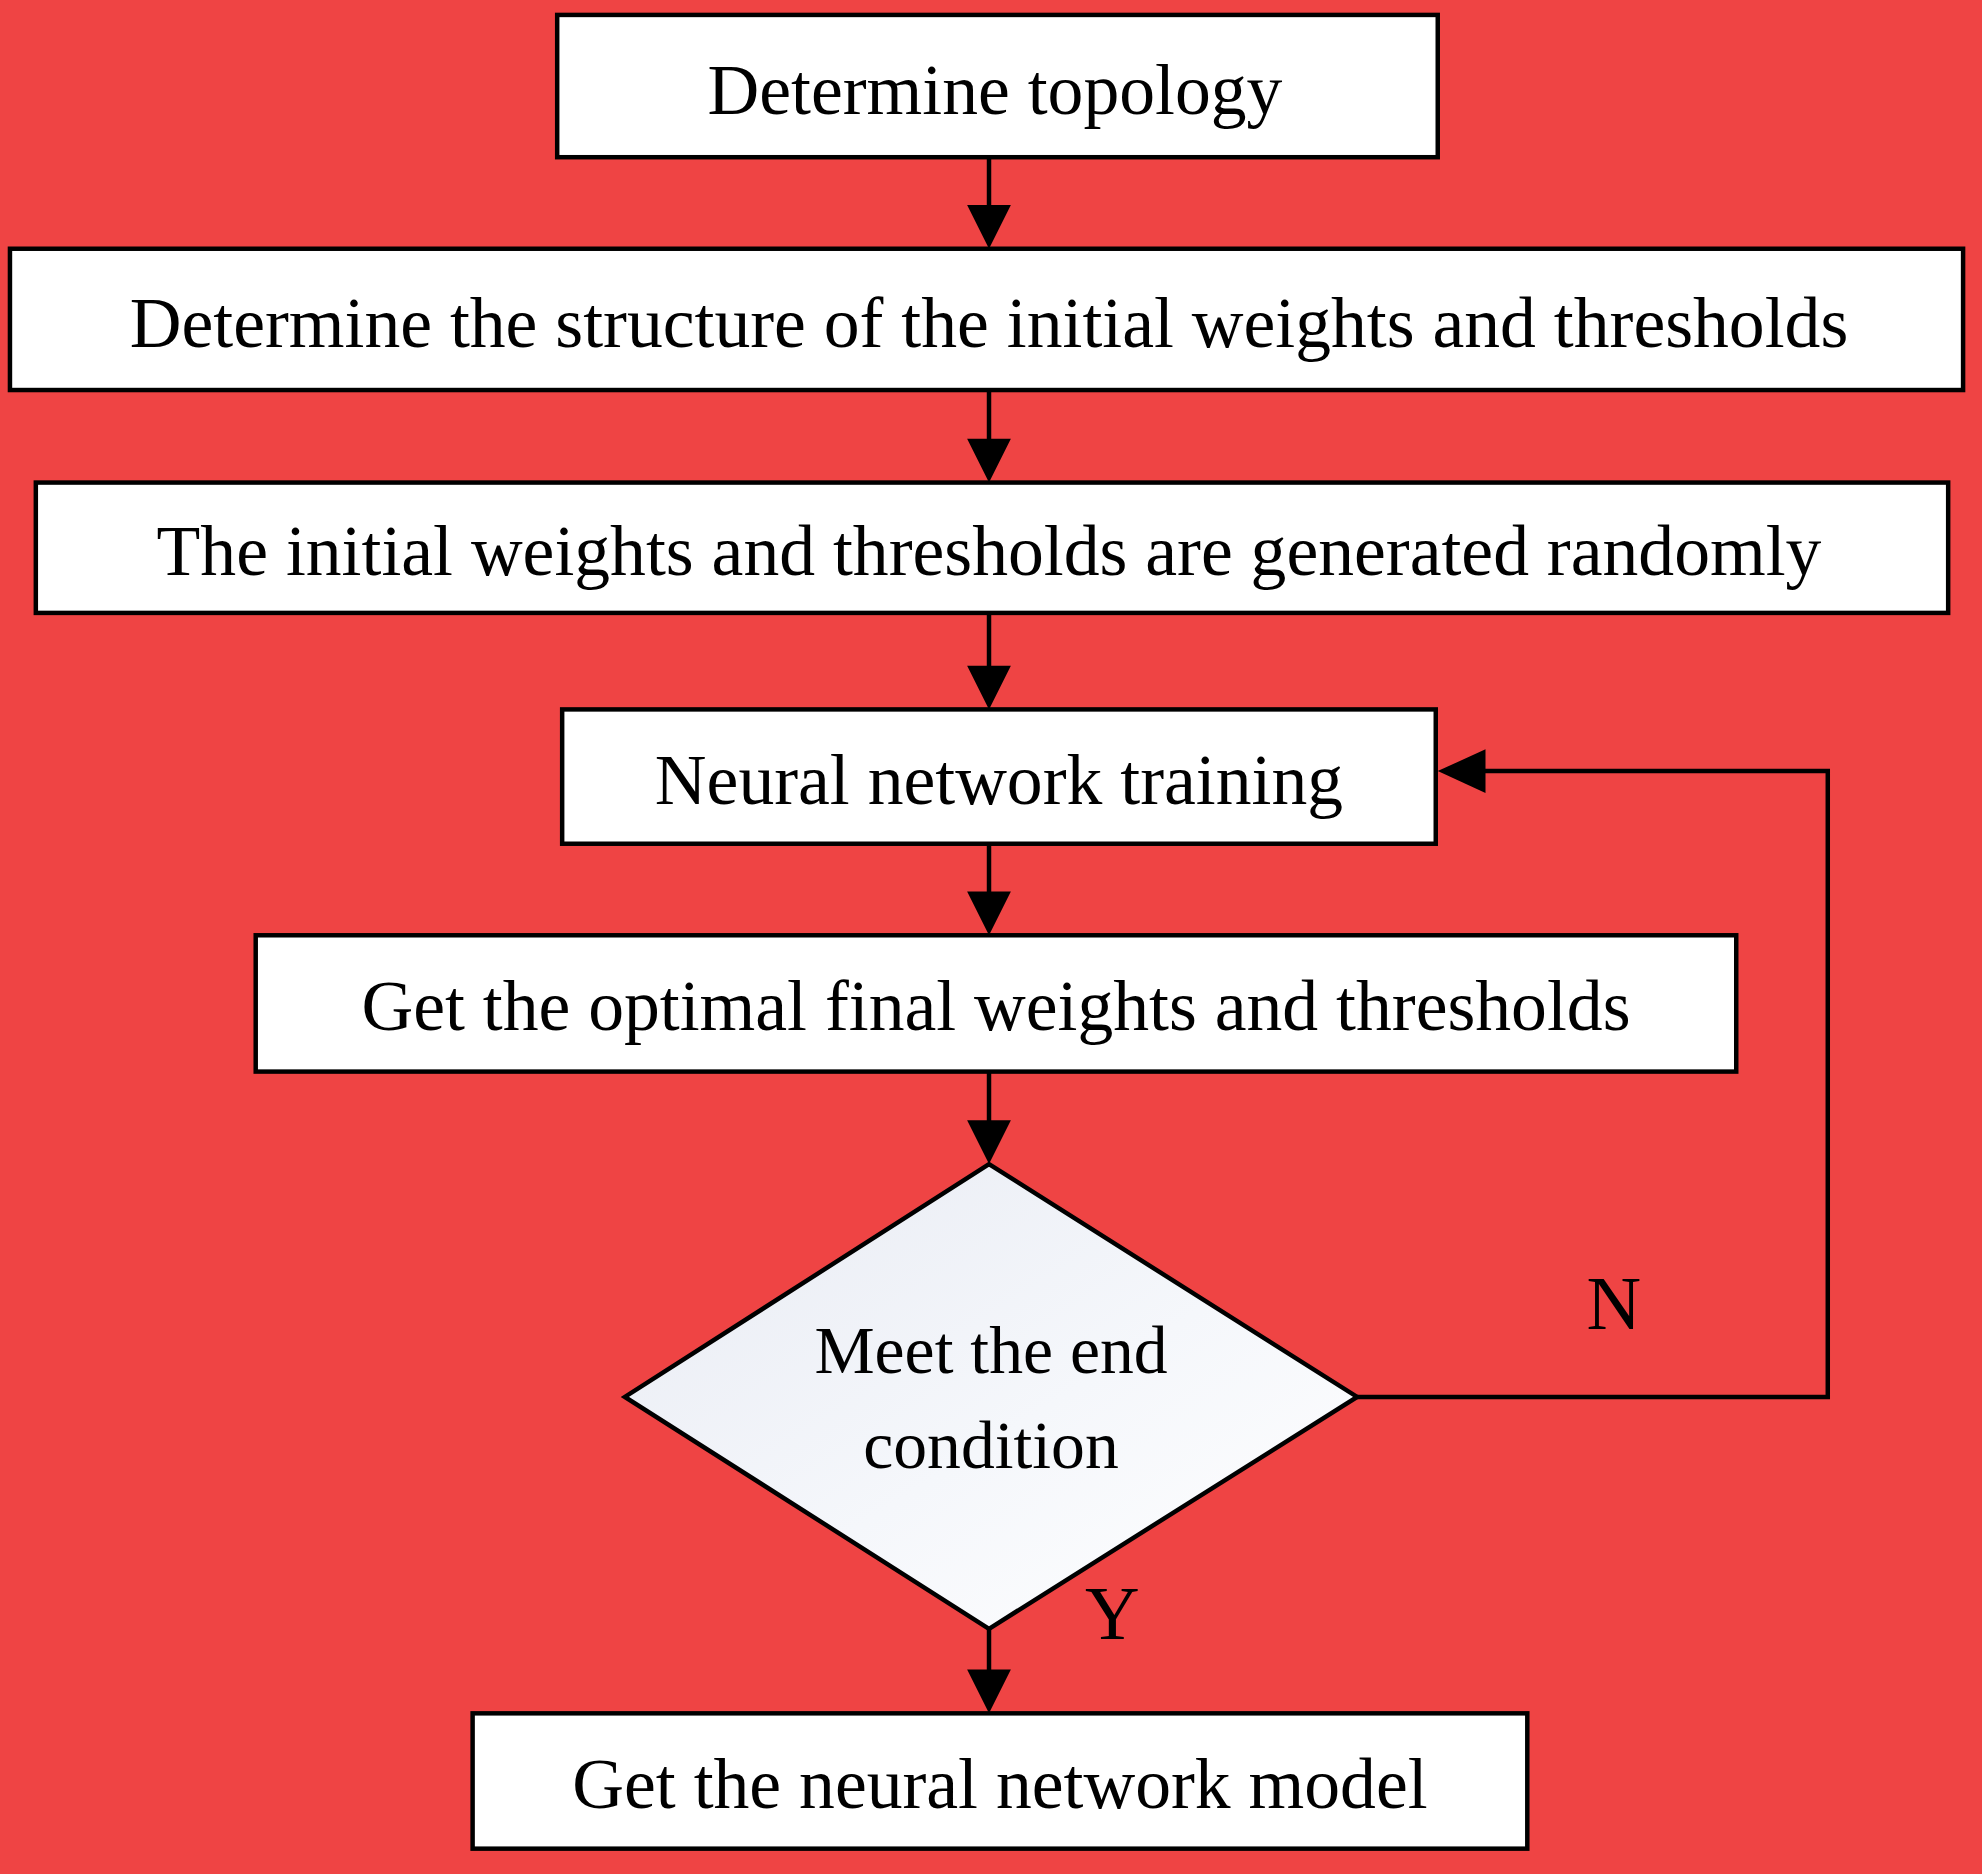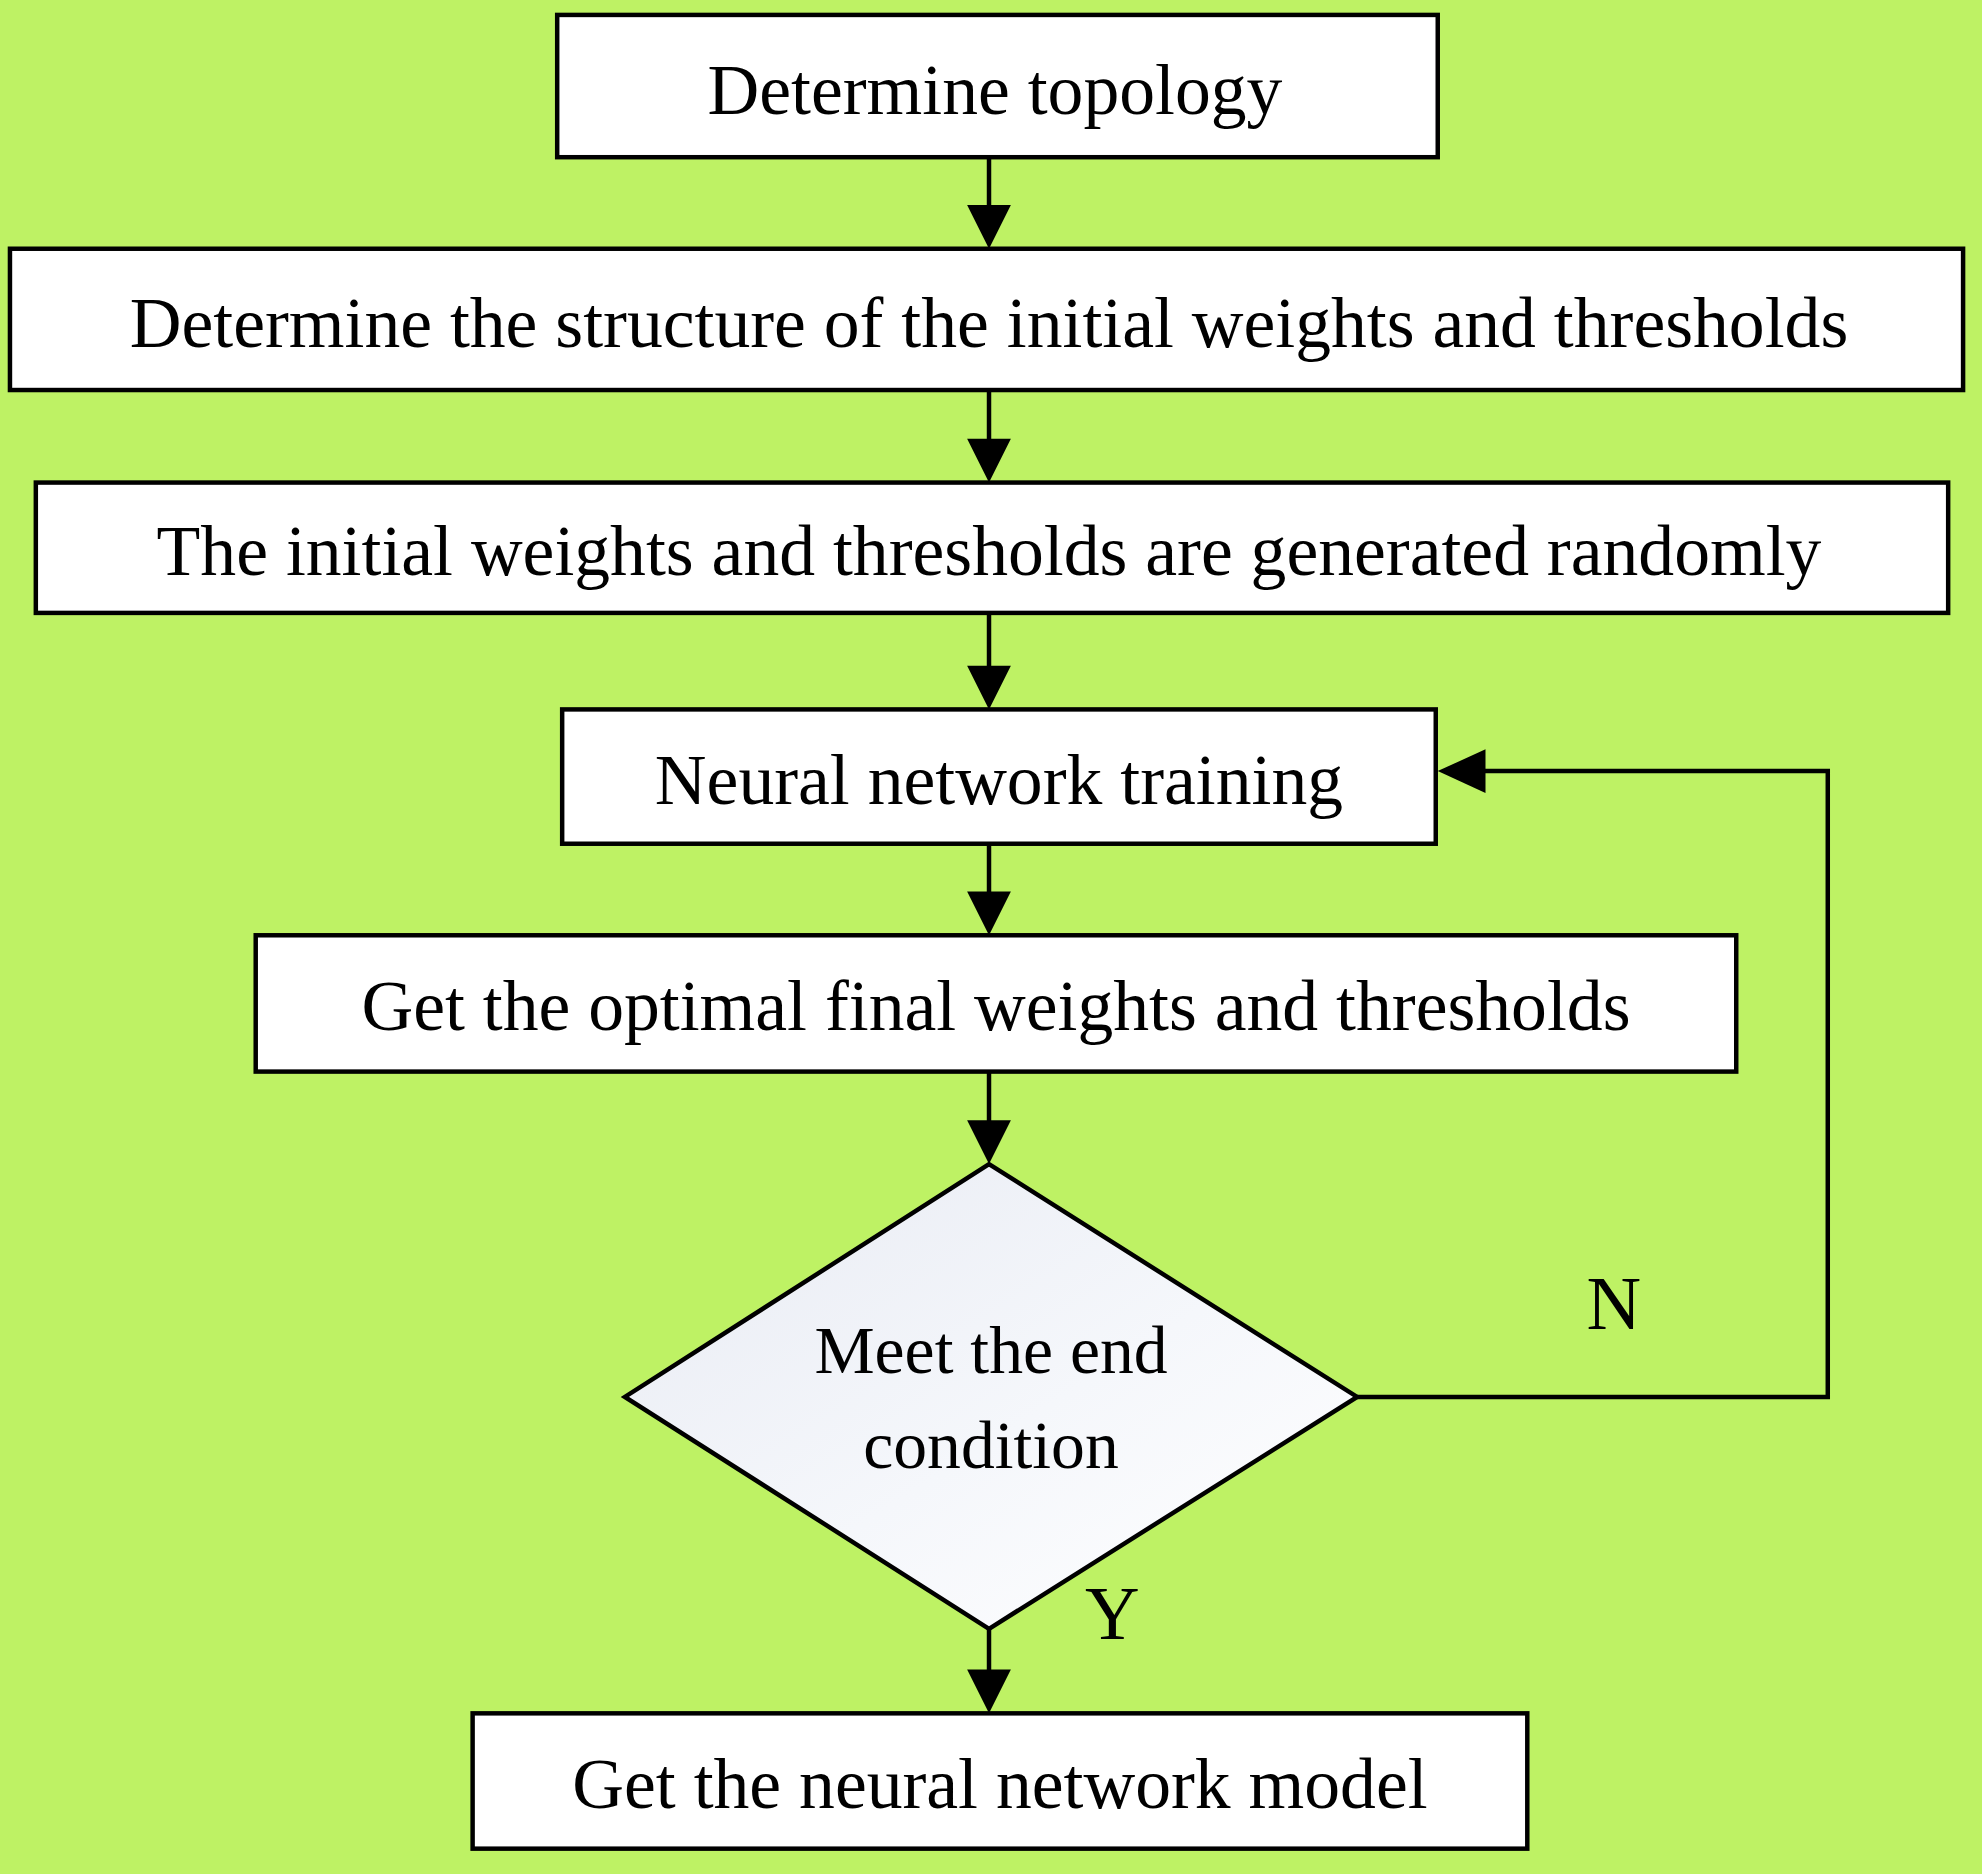--- a/index.html
+++ b/index.html
@@ -4,21 +4,21 @@
 <style>
   html, body {
     margin: 0;
     padding: 0;
     background: #ffffff;
   }
   .diagram-wrap {
     width: 100%;
     max-width: 1982px;
     margin: 0 auto;
-    background: #bef264;
+    background: #ef4444;
   }
   svg {
     display: block;
     width: 100%;
     height: auto;
   }
   .shape {
     fill: #ffffff;
     stroke: #000000;
     stroke-width: 4.5;

